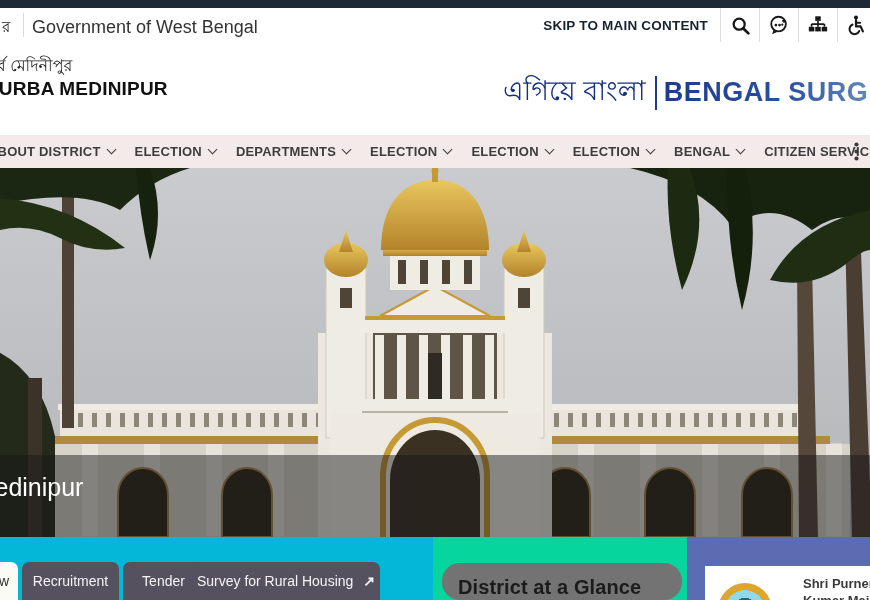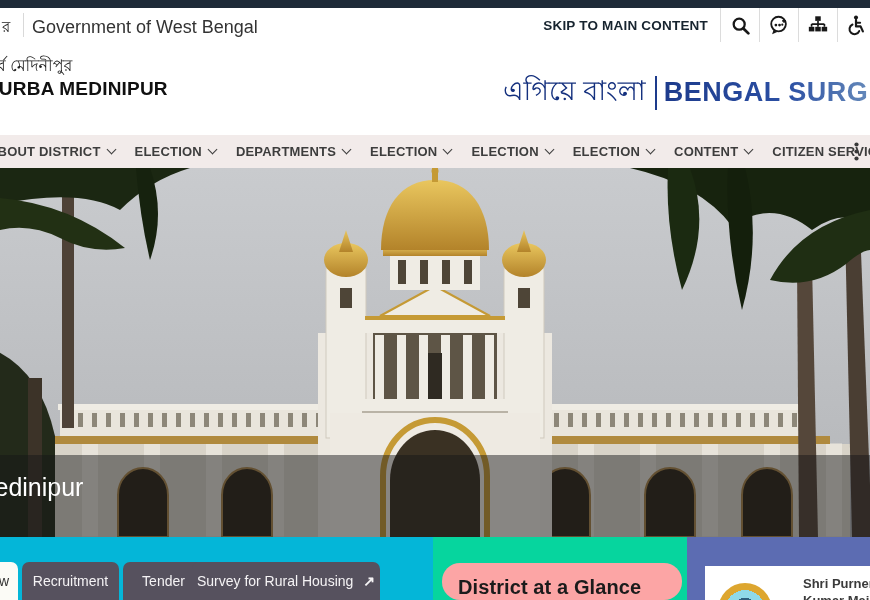--- a/index.html
+++ b/index.html
@@ -56,21 +56,21 @@
   .panel.purple{width:183px;background:#5c6cb2;}
   .tab{position:absolute;bottom:0;height:38px;border-radius:7px 7px 0 0;background:#56515e;
        color:#f5f3f5;font-size:14px;display:flex;align-items:center;justify-content:center;
        cursor:pointer;white-space:nowrap;}
   .tab-white{left:-40px;width:58px;background:#fbfbf6;color:#333;justify-content:flex-end;
              padding-right:9px;overflow:hidden;box-sizing:border-box;}
   .t-recruitment{left:22px;width:97px;}
   .t-tender{left:123px;width:81px;}
   .t-survey{left:192px;width:188px;gap:10px;}
   .ext{font-size:14px;font-weight:700;}
-  .glance-card{position:absolute;left:9px;top:26px;right:5px;bottom:0;background:#fca5a5;border-radius:18px;}
+  .glance-card{position:absolute;left:9px;top:26px;right:5px;bottom:0;background:#737373;border-radius:18px;}
   .glance-title{margin:13px 0 0 16px;font-size:20px;font-weight:700;color:#1b1b1b;letter-spacing:.1px;}
   .officer-card{position:absolute;left:18px;top:29px;width:220px;height:60px;background:#fff;}
   .avatar{position:absolute;left:13px;top:17px;width:54px;height:54px;border-radius:50%;
           background:radial-gradient(circle at 50% 50%,#2e5f7e 0 32%,#8fd9e9 32% 52%,#dda62f 52% 100%);}
   .officer-name{position:absolute;left:98px;top:10px;width:120px;font-size:13px;font-weight:700;
                 color:#3a3a3a;line-height:1.3;}
 </style>
 </head>
 <body>
 
@@ -152,21 +152,21 @@
         </a>
       <a class="nav-item">
         <span>ELECTION</span>
         <i class="chev"></i>
         </a>
       <a class="nav-item">
         <span>ELECTION</span>
         <i class="chev"></i>
         </a>
       <a class="nav-item">
-        <span>CONTENT</span>
+        <span>BENGAL</span>
         <i class="chev"></i>
         </a>
       <a class="nav-item">
         <span>CITIZEN SERVICES</span>
         </a>
     </div>
     <div class="kebab">
       <svg width="5" height="19" viewBox="0 0 5 19">
         <circle cx="2.5" cy="2.5" r="2.1" fill="#3a3a3a"></circle>
         <circle cx="2.5" cy="9.5" r="2.1" fill="#3a3a3a"></circle>

